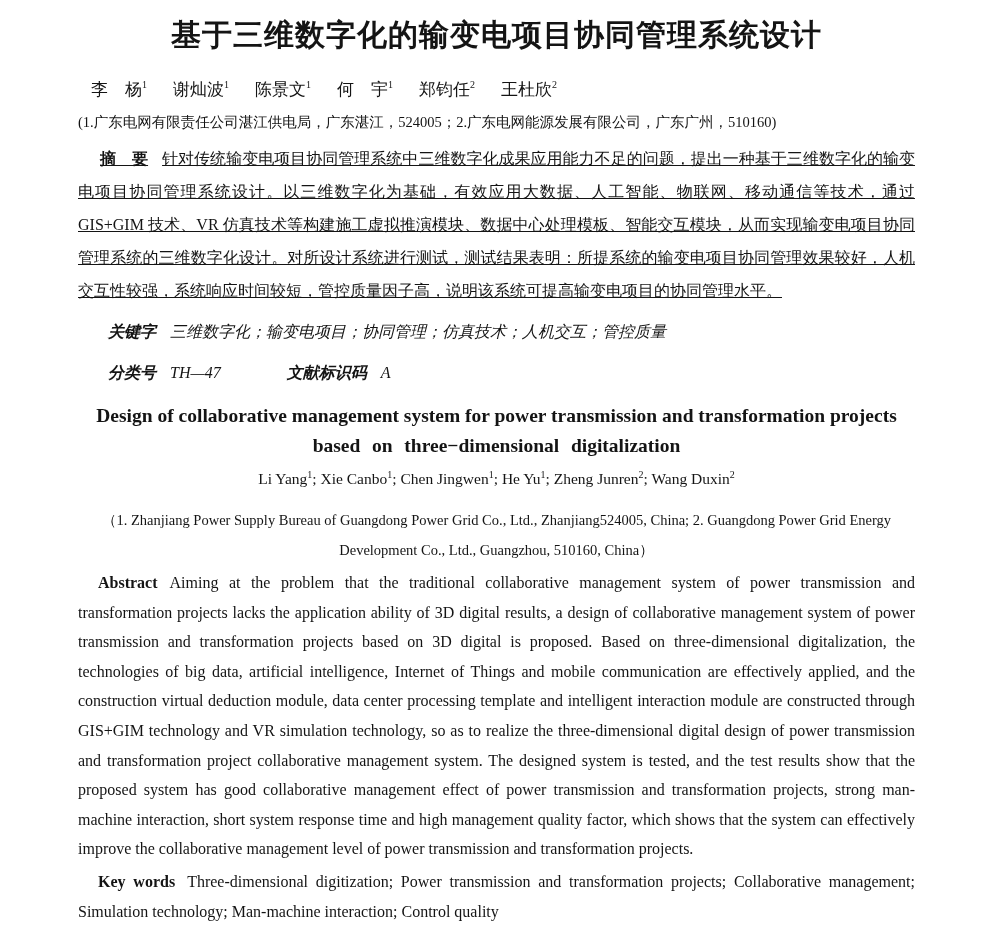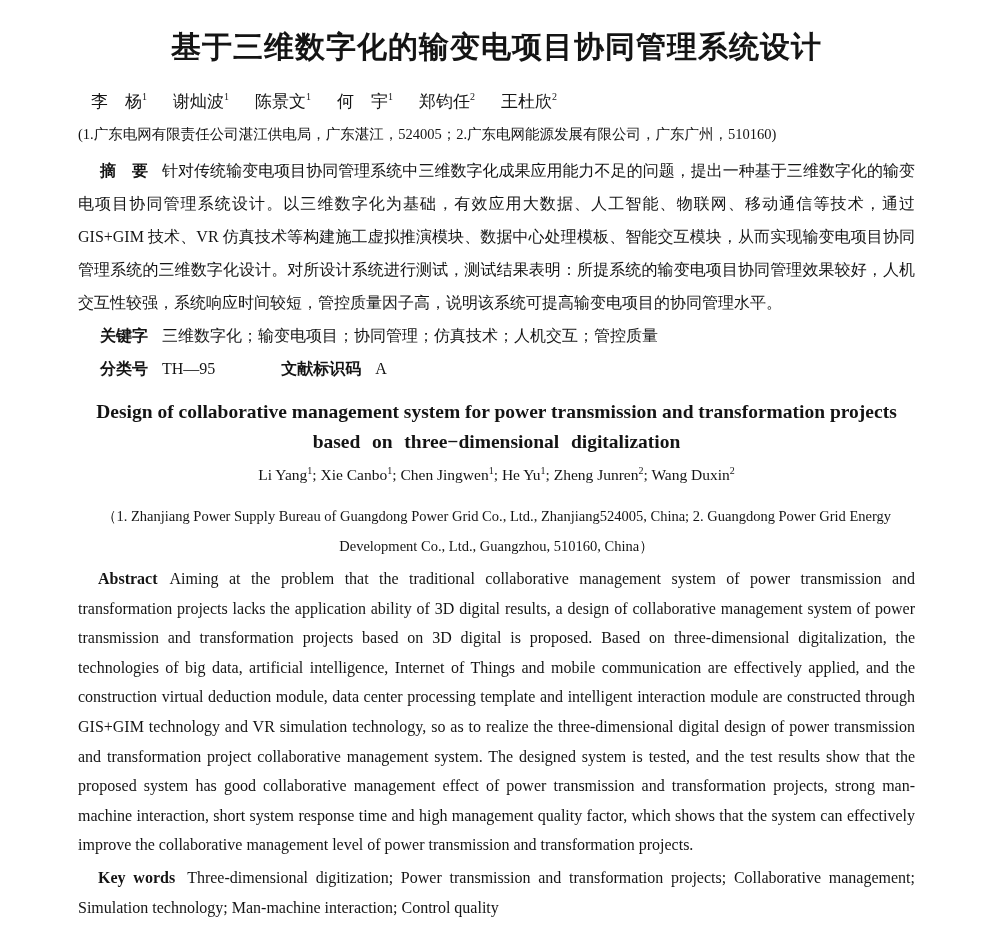--- a/index.html
+++ b/index.html
@@ -6,21 +6,21 @@
     margin: 0;
     padding: 0;
     background: #ffffff;
     color: #141414;
     font-family: "Liberation Serif", "DejaVu Serif", serif;
   }
   .page {
     width: 993px;
     height: 945px;
     box-sizing: border-box;
-    padding: 24px 78px 0 78px;
+    padding: 12px 78px 0 78px;
     background: #ffffff;
     overflow: hidden;
   }
   
   .zh-title {
     margin: 0;
     text-align: center;
     font-size: 30px;
     line-height: 46px;
     font-weight: bold;
@@ -43,31 +43,33 @@
     text-align: left;
     font-size: 14.5px;
     line-height: 20px;
   }
   .zh-abstract {
     margin: 10px 0 0 0;
     font-size: 16px;
     line-height: 33px;
     text-align: justify;
     text-indent: 22px;
+    text-decoration: underline;
   }
   .label-cjk {
     font-family: "Liberation Sans", "DejaVu Sans", sans-serif;
     font-weight: bold;
     margin-right: 14px;
   }
   .kv-line {
-    margin: 0;
+    margin: 8px;
     font-size: 16px;
     line-height: 33px;
     text-indent: 22px;
+    font-style: italic;
   }
   .kv-line .value { margin-right: 10px; }
   .gap-left { margin-left: 56px; }
   
   .en-title {
     margin: 12px 0 0 0;
     text-align: center;
     font-size: 19.5px;
     line-height: 30px;
     font-weight: bold;
@@ -112,21 +114,21 @@
 
   <p class="zh-abstract">
     <span class="label-cjk">摘　要</span><span>针对传统输变电项目协同管理系统中三维数字化成果应用能力不足的问题，提出一种基于三维数字化的输变电项目协同管理系统设计。以三维数字化为基础，有效应用大数据、人工智能、物联网、移动通信等技术，通过 GIS+GIM 技术、VR 仿真技术等构建施工虚拟推演模块、数据中心处理模板、智能交互模块，从而实现输变电项目协同管理系统的三维数字化设计。对所设计系统进行测试，测试结果表明：所提系统的输变电项目协同管理效果较好，人机交互性较强，系统响应时间较短，管控质量因子高，说明该系统可提高输变电项目的协同管理水平。</span>
   </p>
 
   <p class="kv-line">
     <span class="label-cjk">关键字</span><span>三维数字化；输变电项目；协同管理；仿真技术；人机交互；管控质量</span>
   </p>
 
   <p class="kv-line">
-    <span class="label-cjk">分类号</span><span class="value">TH—95</span><span class="label-cjk gap-left">文献标识码</span><span class="value">A</span>
+    <span class="label-cjk">分类号</span><span class="value">TH—47</span><span class="label-cjk gap-left">文献标识码</span><span class="value">A</span>
   </p>
 
   <h2 class="en-title">
     <span class="tline">Design of collaborative management system for power transmission and transformation projects</span>
     <span class="tline">based on three−dimensional digitalization</span>
   </h2>
 
   <div class="en-authors" id="en-authors"><span class="author">Li Yang<sup>1</sup></span>; <span class="author">Xie Canbo<sup>1</sup></span>; <span class="author">Chen Jingwen<sup>1</sup></span>; <span class="author">He Yu<sup>1</sup></span>; <span class="author">Zheng Junren<sup>2</sup></span>; <span class="author">Wang Duxin<sup>2</sup></span></div>
 
   <div class="en-affil">

